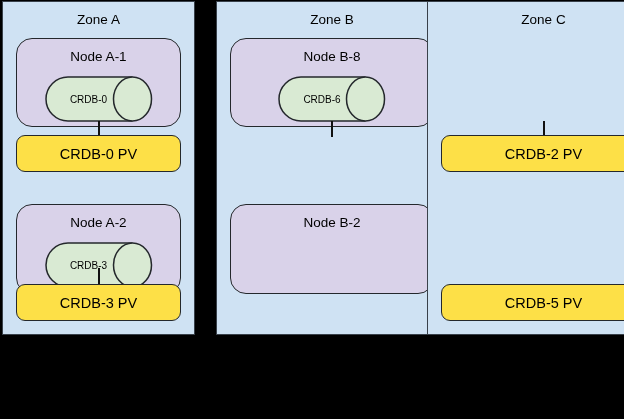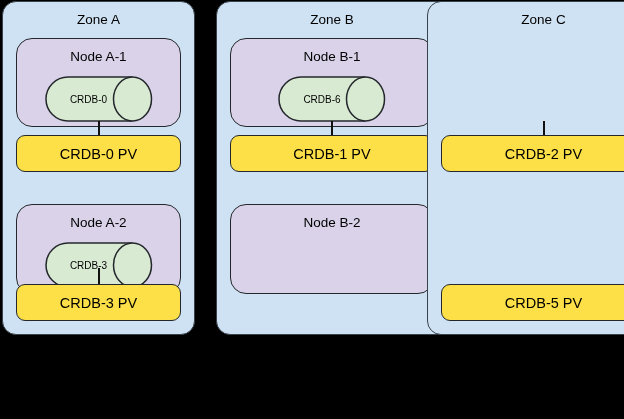--- a/index.html
+++ b/index.html
@@ -6,21 +6,21 @@
   .stage {
     position:relative; width:624px; height:419px;
     background:#000000; overflow:hidden;
     font-family:"Liberation Sans", sans-serif;
     color:#111;
   }
   .zone {
     position:absolute; top:1px; height:334px;
     background:#cfe2f3;
     border:1.5px solid #39414a;
-    border-radius:14px;
+    border-radius:0;
     box-sizing:border-box;
   }
   .zone-a { left:2px;   width:193px; }
   .zone-b { left:216px; width:232px; }
   .zone-c { left:427px; width:233px; }
 
   .zone-title {
     position:absolute; top:10px; left:0; right:0;
     text-align:center; font-size:13.5px; line-height:15px; color:#000;
   }
@@ -101,33 +101,30 @@
     <div class="connector conn-row2"></div>
     <div class="pv pv-row2">
       <span>CRDB-3 PV</span>
     </div>
   </div>
 
   <div class="zone zone-b">
     <div class="zone-title">Zone B</div>
 
     <div class="node node-row1">
-      <div class="node-title">Node B-1</div>
+      <div class="node-title">Node B-8</div>
       <div class="cyl">
         <svg width="108" height="46" viewBox="0 0 108 46">
           <path d="M 87.5 1 H 23 A 22 22 0 0 0 23 45 H 87.5" fill="#d9ead3" stroke="#24282c" stroke-width="1.5"></path>
           <ellipse cx="87.5" cy="23" rx="19" ry="22" fill="#d9ead3" stroke="#24282c" stroke-width="1.5"></ellipse>
         </svg>
         <div class="cyl-label">CRDB-6</div>
       </div>
     </div>
     <div class="connector conn-row1"></div>
-    <div class="pv pv-row1">
-      <span>CRDB-1 PV</span>
-    </div>
 
     <div class="node node-row2">
       <div class="node-title">Node B-2</div>
     </div>
   </div>
 
   <div class="zone zone-c">
     <div class="zone-title">Zone C</div>
 
     <div class="connector conn-row1"></div>

